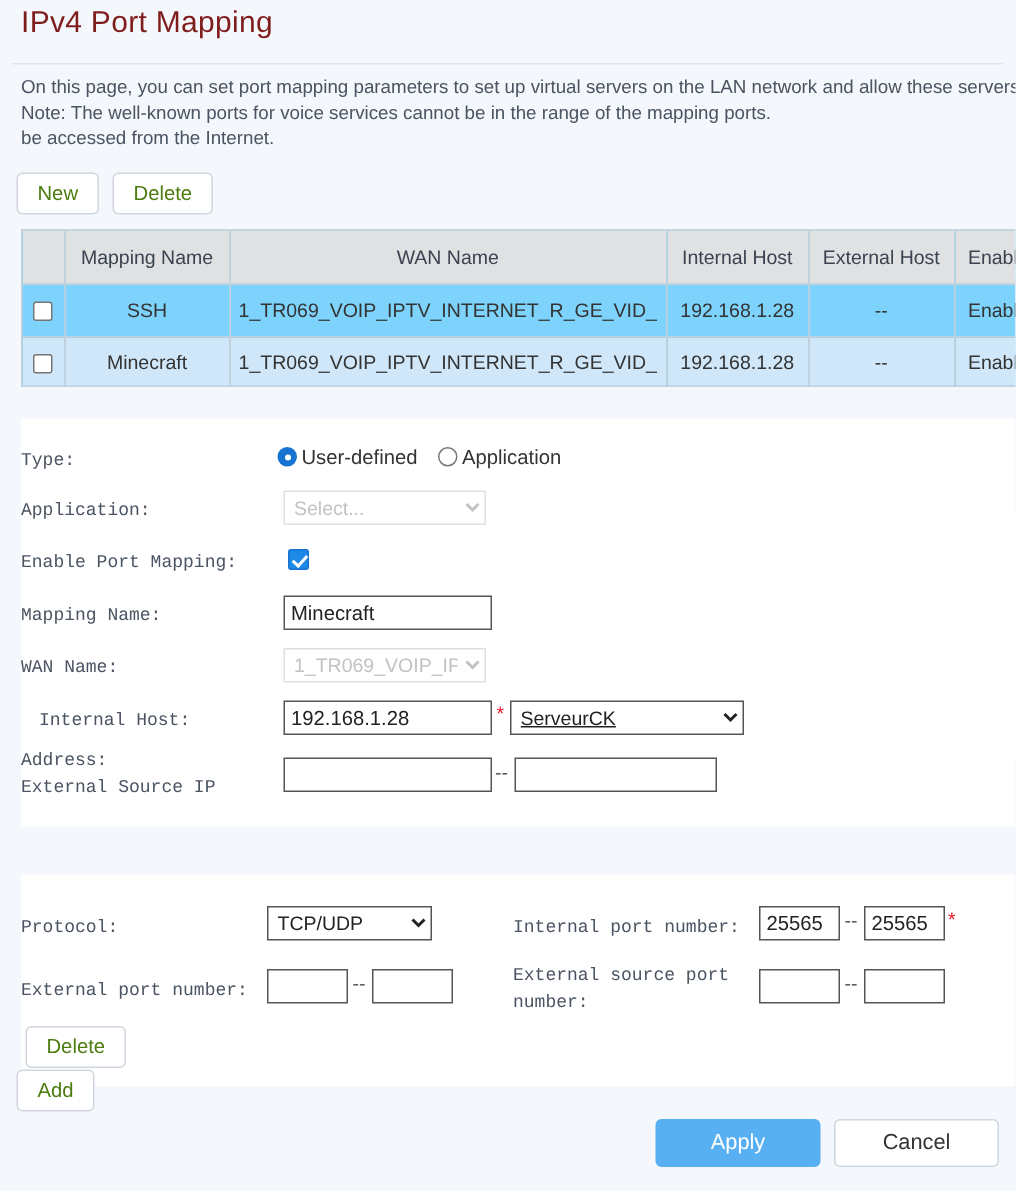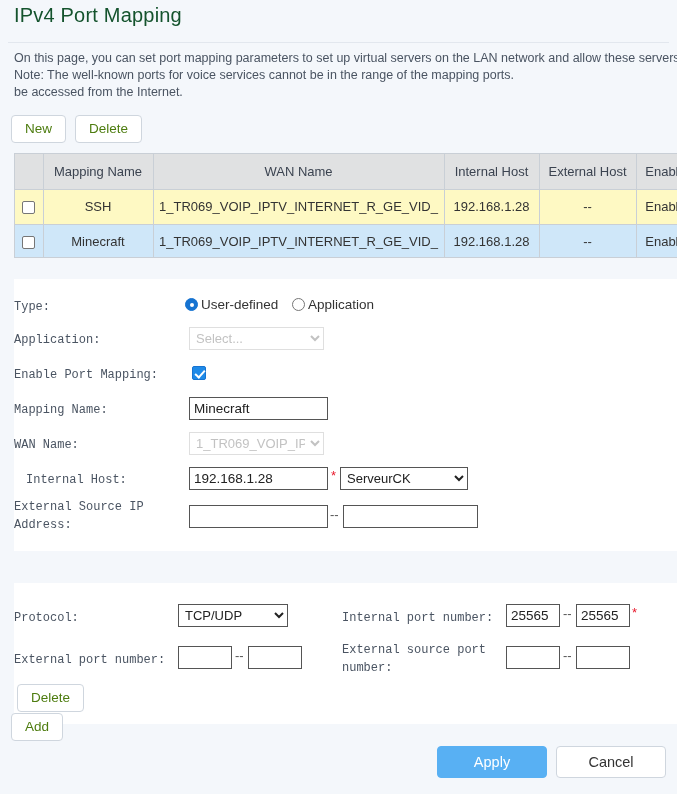--- a/index.html
+++ b/index.html
@@ -9,21 +9,21 @@
     background: #f4f7fb;
     font-family: "Liberation Sans", sans-serif;
     color: #333;
     overflow: hidden;
   }
   .page { position: relative; width: 677px; height: 794px; }
 
   
   .page-title {
     position: absolute; left: 14px; top: 4px;
-    font-size: 20px; color: #14532d; font-weight: normal;
+    font-size: 20px; color: #7f1d1d; font-weight: normal;
     letter-spacing: .2px;
   }
   .title-divider {
     position: absolute; left: 8px; top: 42px; width: 661px; height: 1px;
     background: #e2e7ee;
   }
   .intro {
     position: absolute; left: 14px; top: 50px; width: 650px;
     font-size: 12.5px; line-height: 17px; color: #4a5462;
   }
@@ -35,21 +35,21 @@
     background: #ffffff; border: 1px solid #cfd6de; border-radius: 4px;
     font-family: "Liberation Sans", sans-serif; font-size: 13.5px; color: #4d7c0f;
     padding: 5px 13px; cursor: pointer; line-height: 16px;
   }
 
   
   .table-wrap {
     position: absolute; left: 14px; top: 153px;
     width: 663px; height: 105px; overflow: hidden;
     border: 1px solid #c9cfd6; border-right: none;
-    background: #fef9c3;
+    background: #7dd3fc;
   }
   table.maptable { border-collapse: collapse; table-layout: fixed; width: 680px; }
   table.maptable th, table.maptable td {
     border-right: 1px solid #c9cfd6;
     border-bottom: 1px solid #c9cfd6;
     font-size: 13px; font-weight: normal; color: #333;
     text-align: center; height: 35px; padding: 0 4px;
     white-space: nowrap; overflow: hidden;
   }
   table.maptable th { background: #e0e1e2; color: #3b4350; }
@@ -204,27 +204,27 @@
     <input type="text" class="txt" style="position: absolute; left: 175px; top: 118px; width: 139px;" value="Minecraft">
 
     <div class="flabel" style="left:0px; top:157px;">WAN Name:</div>
     <select class="sel" style="position:absolute; left:175px; top:153px; width:135px;" disabled="">
       <option>1_TR069_VOIP_IP</option>
     </select>
 
     <div class="flabel" style="left:12px; top:192px;">Internal Host:</div>
     <input type="text" class="txt" style="position: absolute; left: 175px; top: 188px; width: 139px;" value="192.168.1.28">
     <span class="req" style="position:absolute; left:317px; top:189px;">*</span>
-    <select class="sel" style="position:absolute; left:326px; top:188px; width:128px;">
+    <select class="sel" style="position:absolute; left:326px; top:188px; width:156px;text-decoration:underline;">
       <option>ServeurCK</option>
     </select>
 
     <div class="flabel" style="left:0px; top:219px; width:165px;">
+      <div>Address:</div>
       <div>External Source IP</div>
-      <div>Address:</div>
     </div>
     <input type="text" class="txt" style="position: absolute; left: 175px; top: 226px; width: 139px;" value="">
     <span class="dash" style="position:absolute; left:316px; top:228px;">--</span>
     <input type="text" class="txt" style="position: absolute; left: 329px; top: 226px; width: 135px;" value="">
   </div>
 
   <div class="panel" id="panel-ports">
 
     <div class="flabel" style="left:0px; top:26px;">Protocol:</div>
     <select class="sel" style="position:absolute; left:164px; top:21px; width:110px;">

